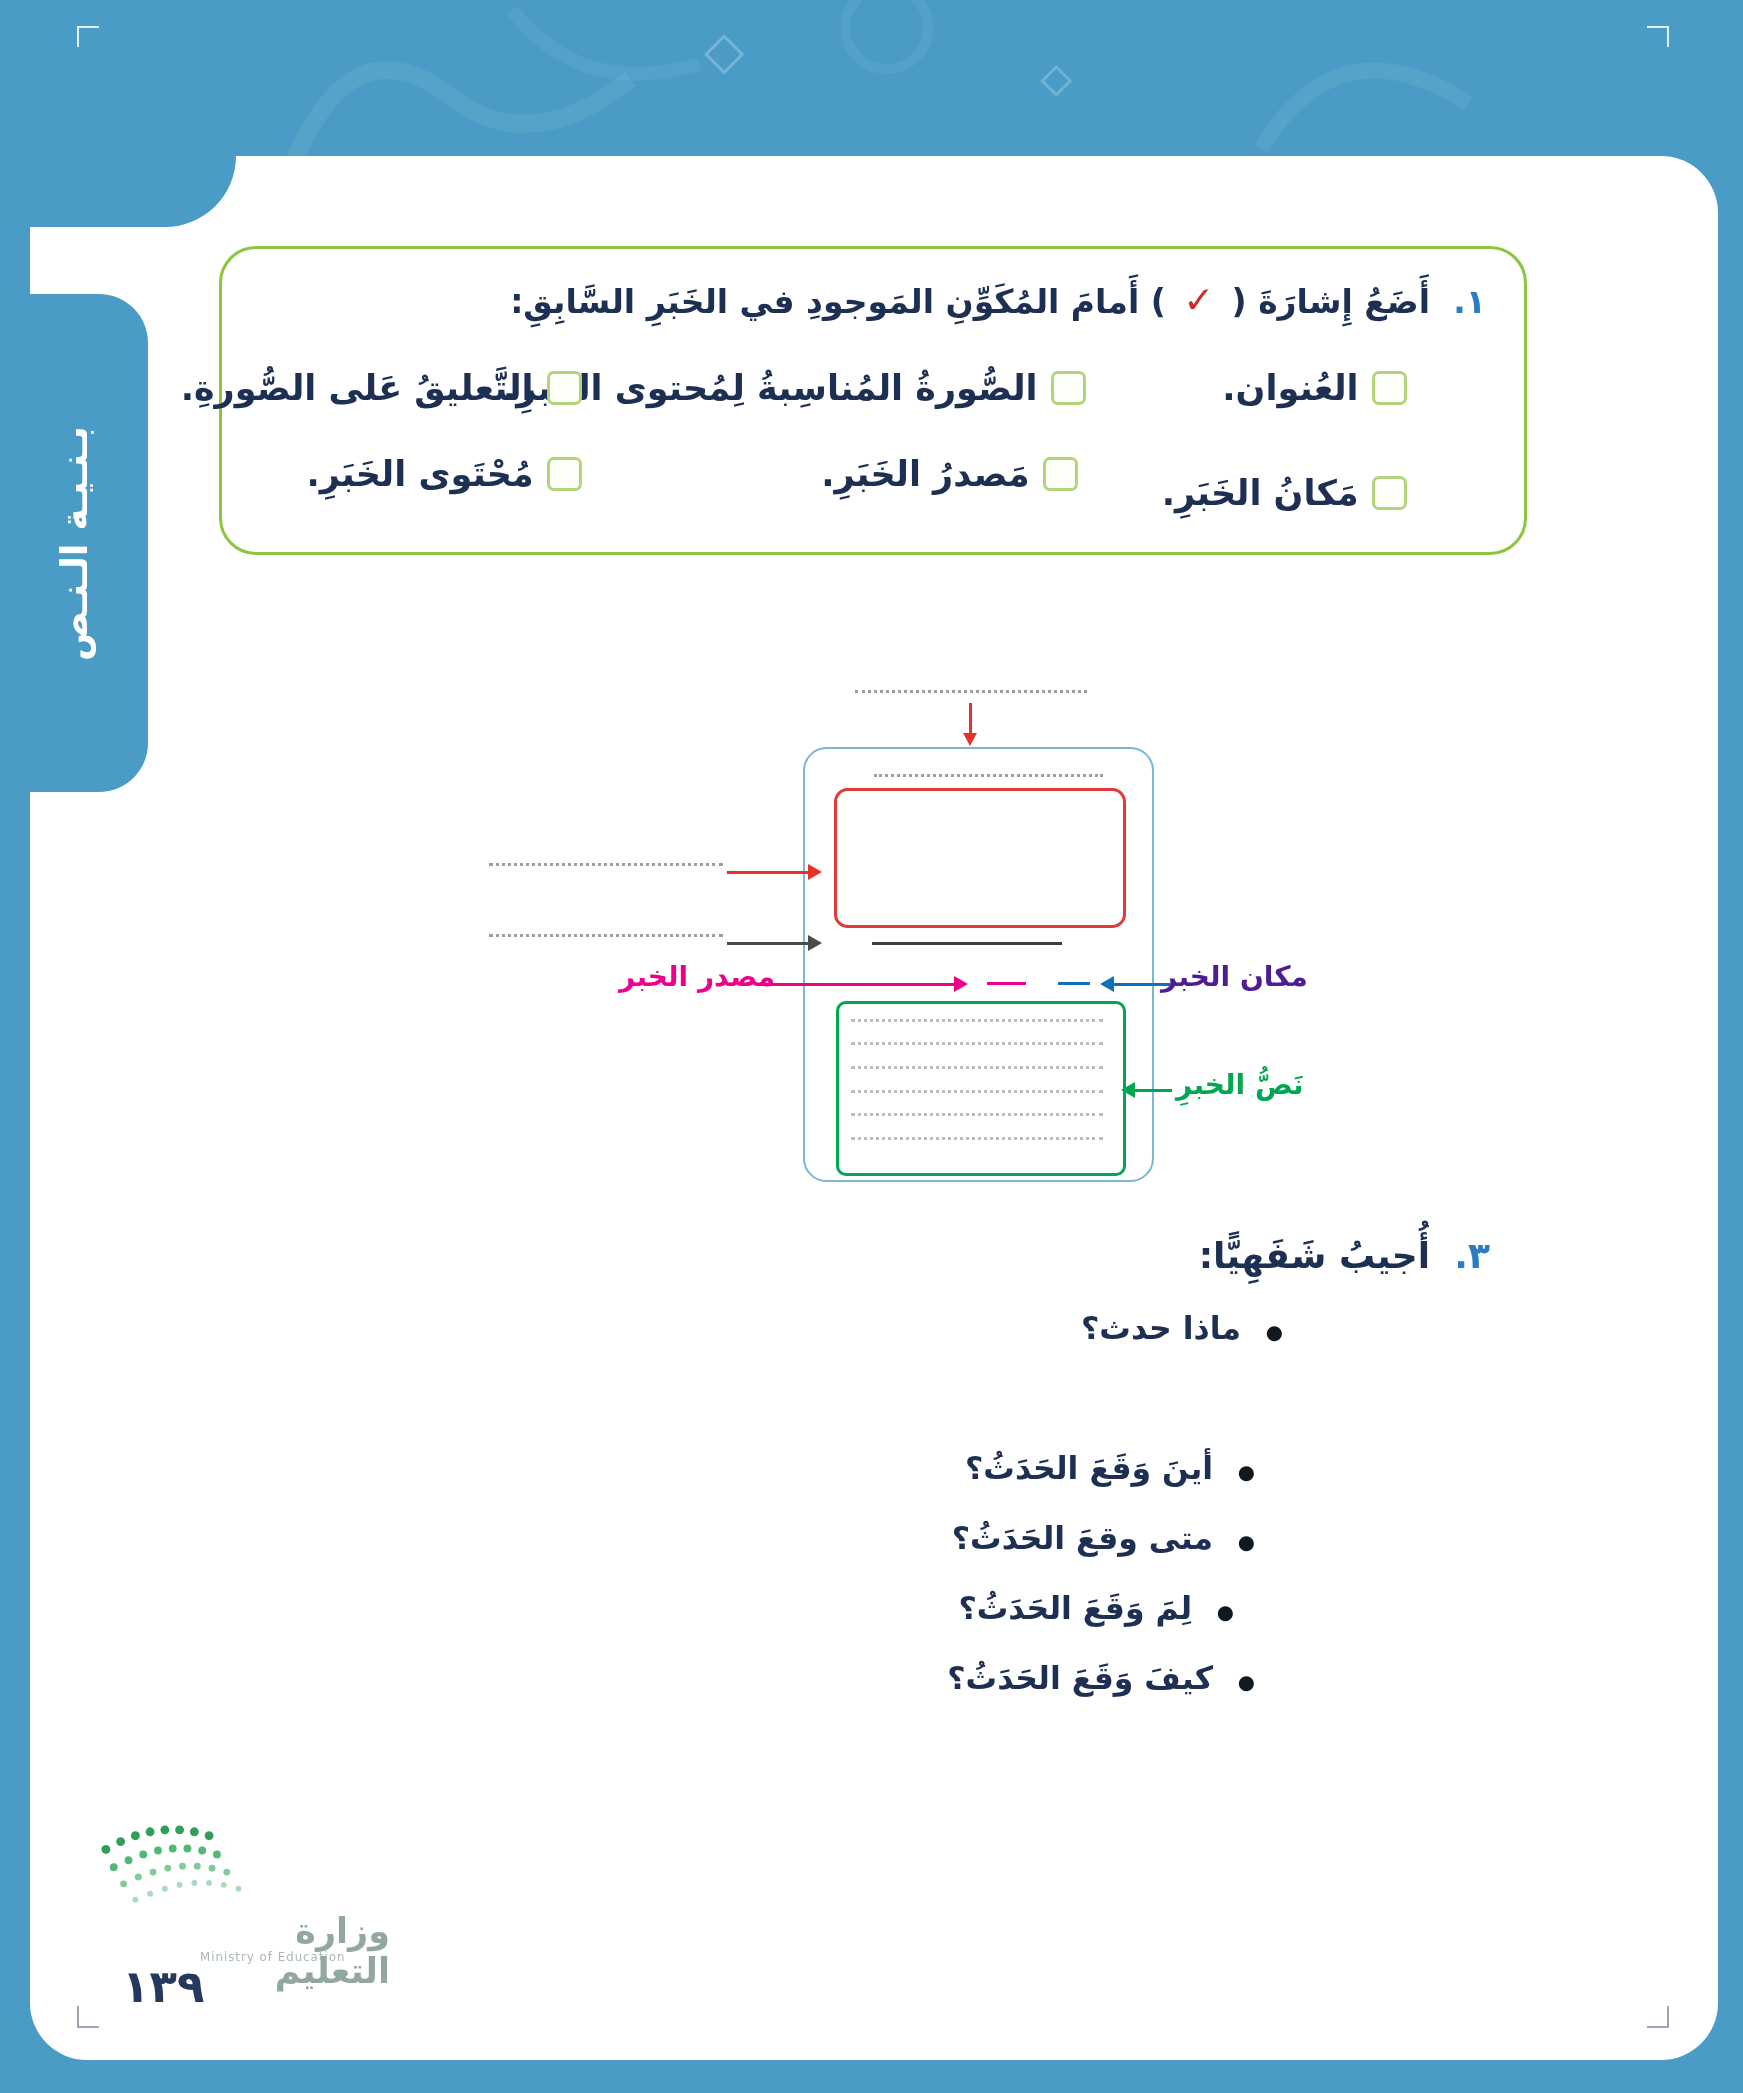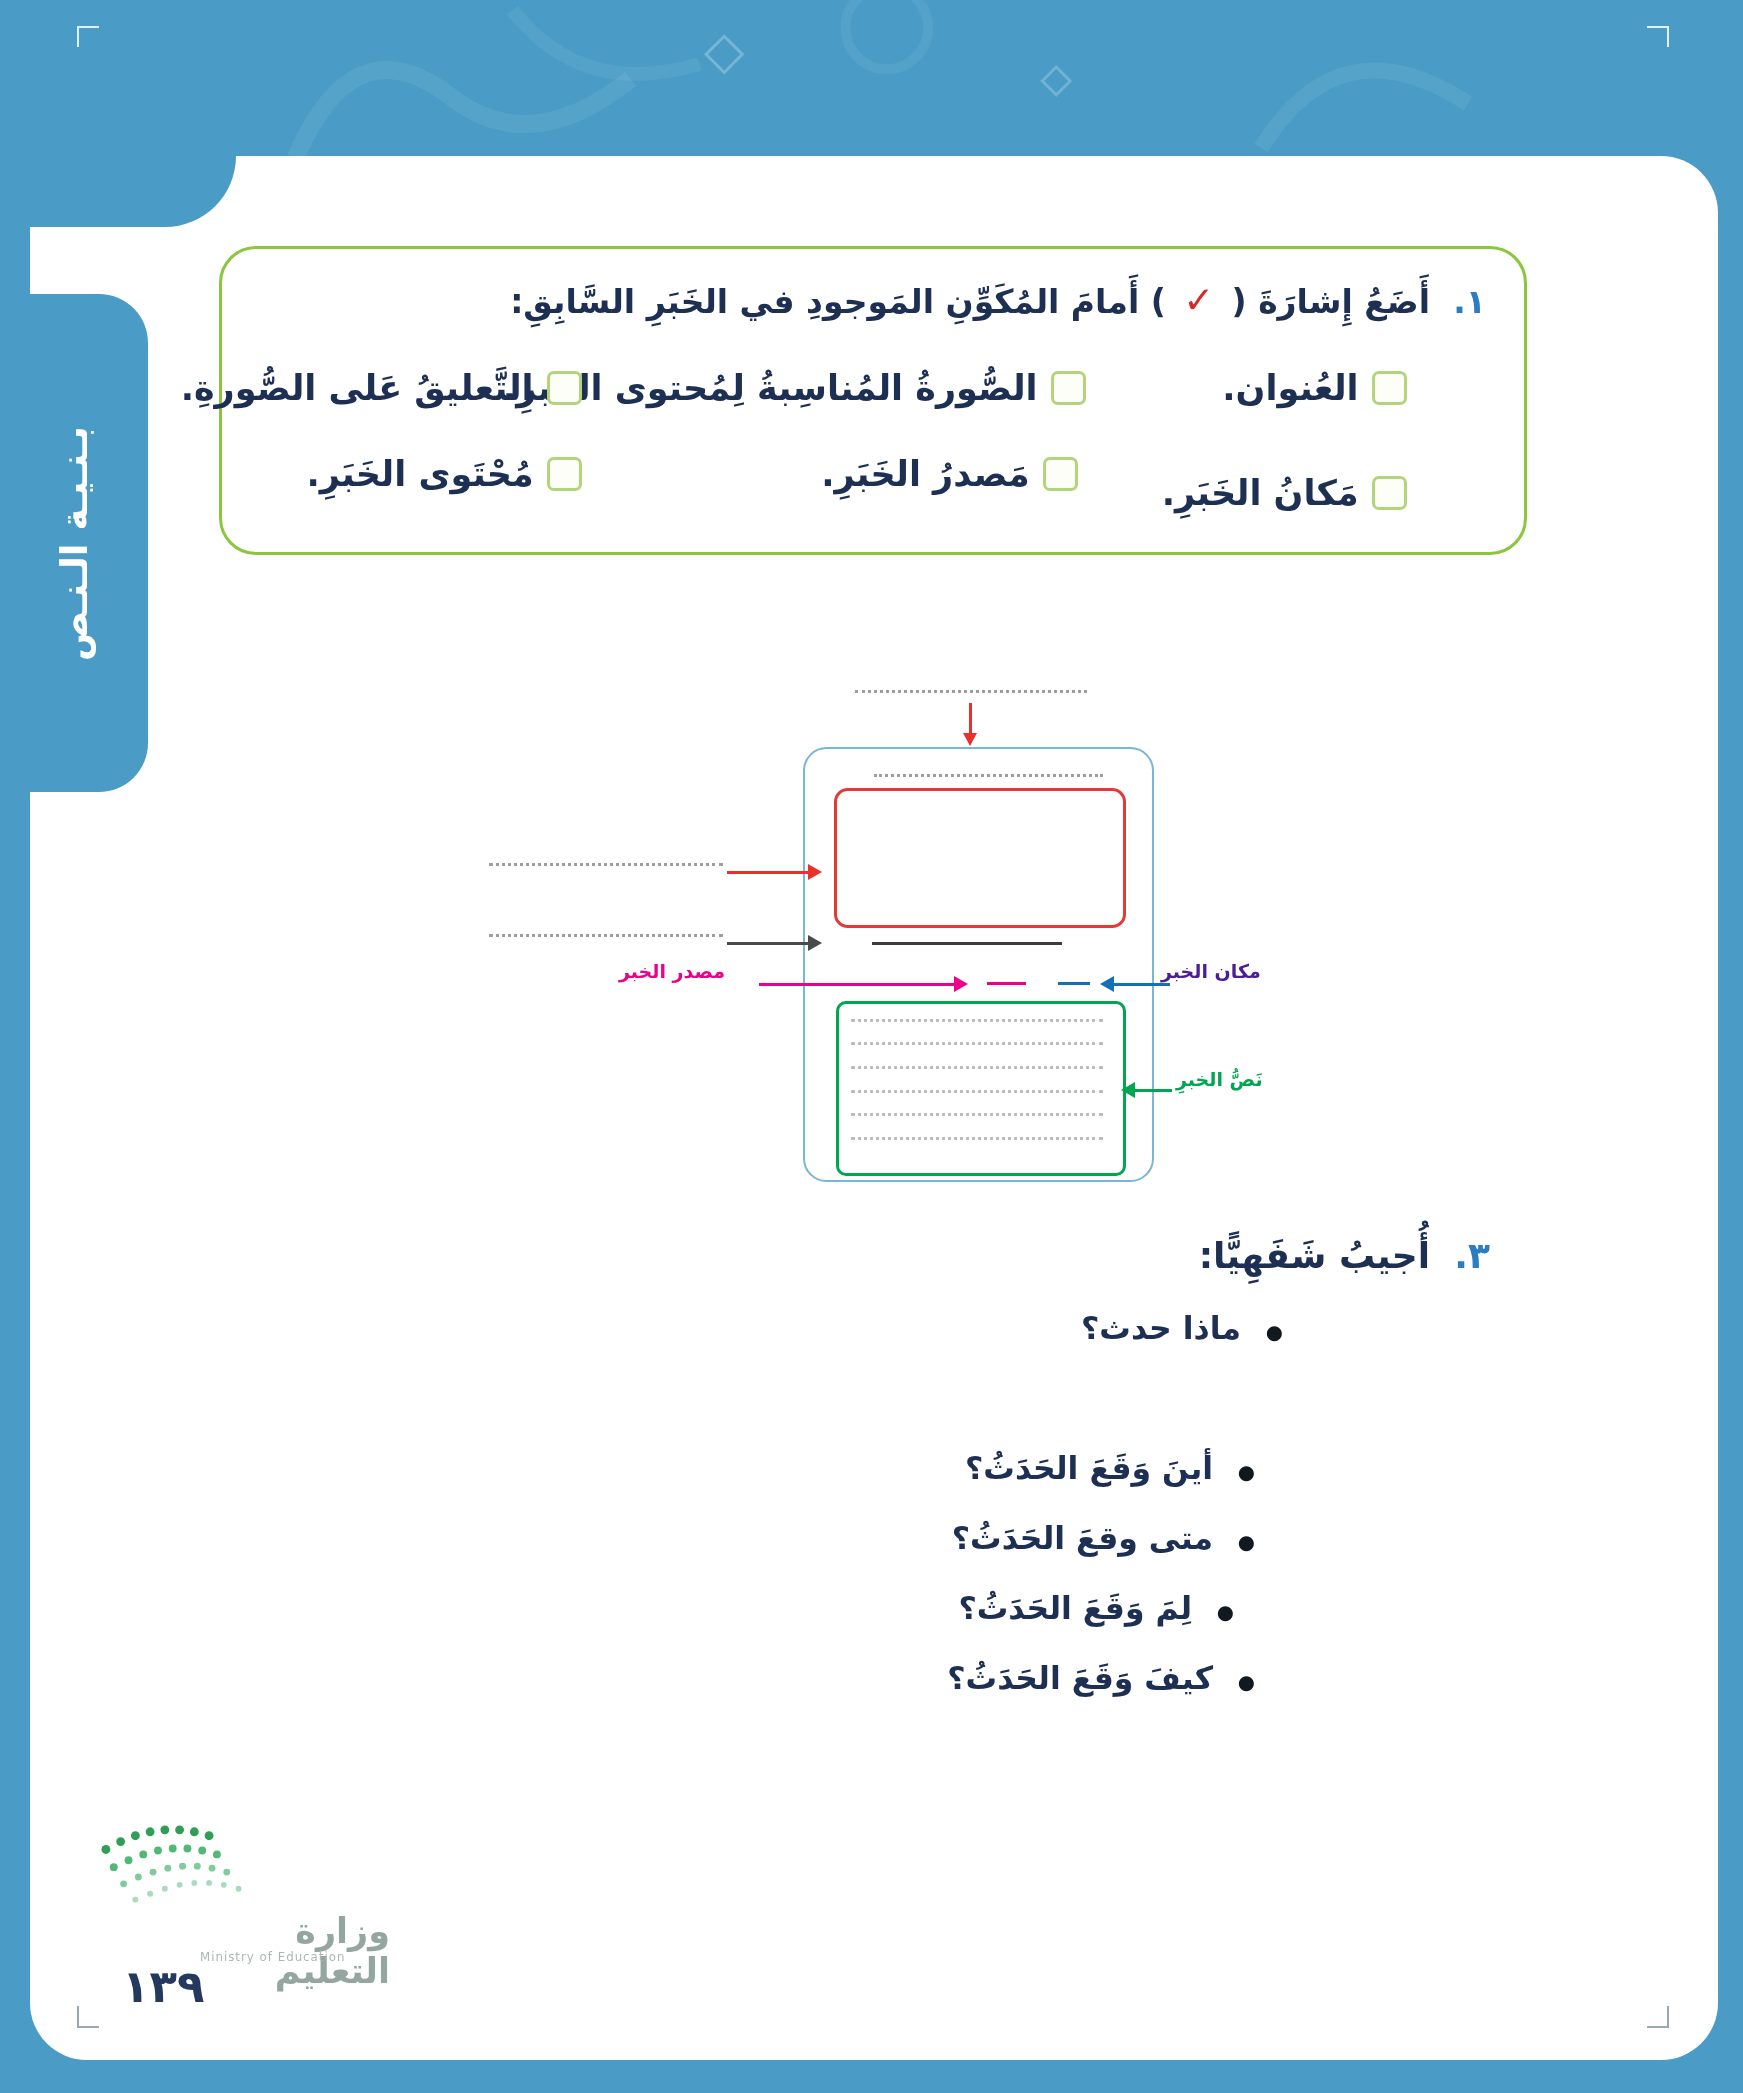--- a/index.html
+++ b/index.html
@@ -65,21 +65,21 @@
   .ah{position:absolute;width:0;height:0;}
   .ahd-red{left:490px;top:65px;border-left:7.9px solid transparent;border-right:7.9px solid transparent;border-top:13.8px solid #e8312a;}
   .outer-box{position:absolute;left:330px;top:79px;width:347px;height:431px;border:2.5px solid #7ab6d5;border-radius:23.6px;}
   .red-box{position:absolute;left:361px;top:120px;width:286px;height:134px;border:3px solid #e23a36;border-radius:13.8px;}
   .hline{position:absolute;height:0;}
   .hl-red{left:254px;top:203px;width:83px;border-top:3px solid #e8312a;}
   .ahr-red{left:335px;top:196px;border-top:8.4px solid transparent;border-bottom:8.4px solid transparent;border-left:14.8px solid #e8312a;}
   .hl-dark{left:254px;top:274px;width:83px;border-top:3px solid #4a4a4a;}
   .ahr-dark{left:335px;top:267px;border-top:8.4px solid transparent;border-bottom:8.4px solid transparent;border-left:14.8px solid #4a4a4a;}
   .solid-mid{left:399px;top:274px;width:190px;border-top:3px solid #3d3d3d;}
-  .lbl{position:absolute;direction:rtl;font-weight:bold;font-size:19px;white-space:nowrap;}
+  .lbl{position:absolute;direction:rtl;font-weight:bold;font-size:28px;white-space:nowrap;}
   .lbl-src{left:146px;top:292px;color:#ec008c;}
   .hl-mag{left:286px;top:315px;width:197px;border-top:3px solid #ec008c;}
   .ahr-mag{left:481px;top:308px;border-top:8.4px solid transparent;border-bottom:8.4px solid transparent;border-left:14.8px solid #ec008c;}
   .dash-mag{left:514px;top:314px;width:39px;border-top:3.9px solid #ec008c;}
   .dash-blue{left:585px;top:314px;width:31.5px;border-top:3.9px solid #1170b8;}
   .ahl-blue{left:627px;top:308px;border-top:8.4px solid transparent;border-bottom:8.4px solid transparent;border-right:14.8px solid #1170b8;}
   .hl-blue{left:640px;top:315px;width:57px;border-top:3px solid #1170b8;}
   .lbl-place{left:688px;top:292px;color:#4c1d95;}
   .green-box{position:absolute;left:363px;top:333px;width:284px;height:169px;border:3px solid #00a651;border-radius:9.9px;}
   .g-dot{position:absolute;left:378px;width:252px;height:0;border-top:3px dotted #bdbdbd;}

